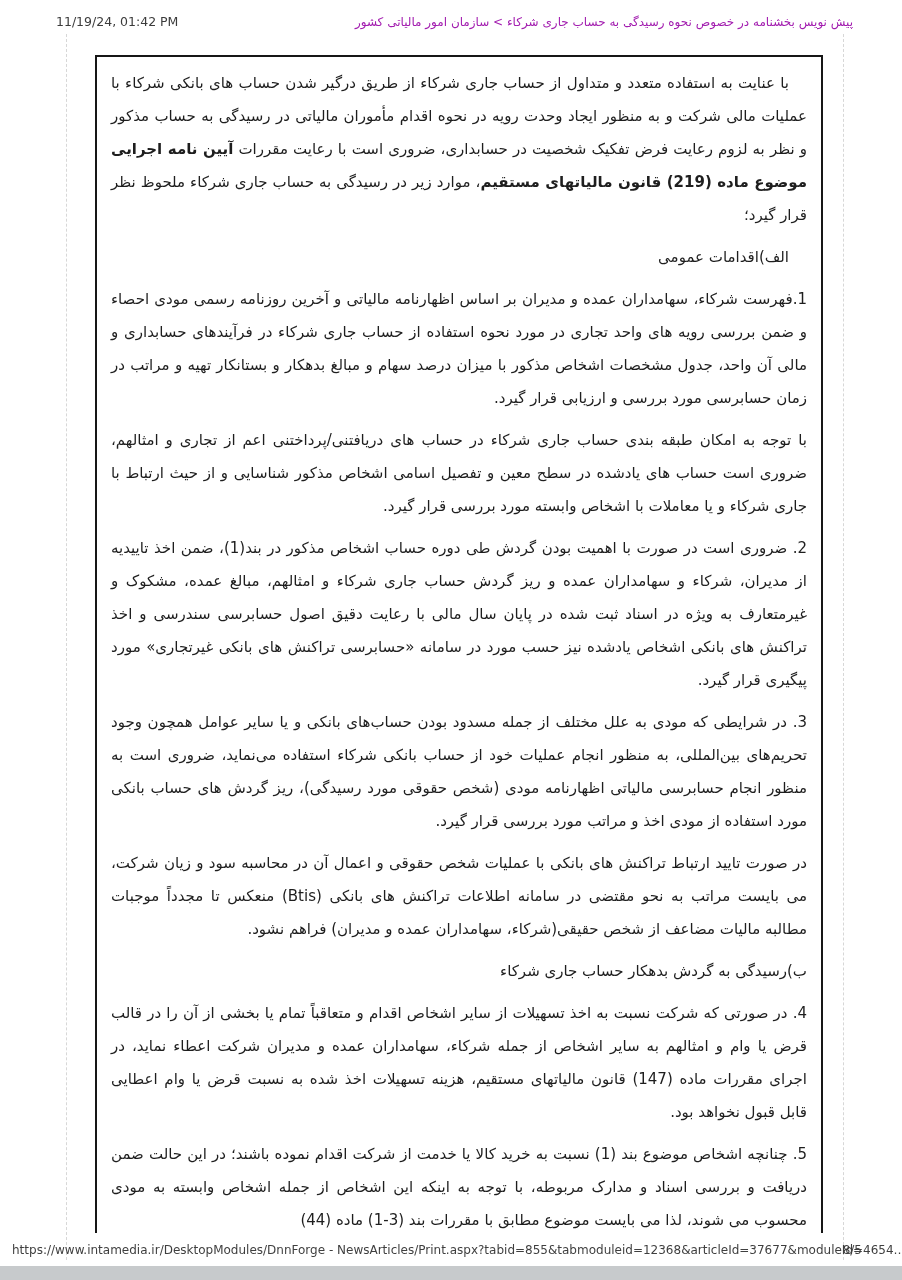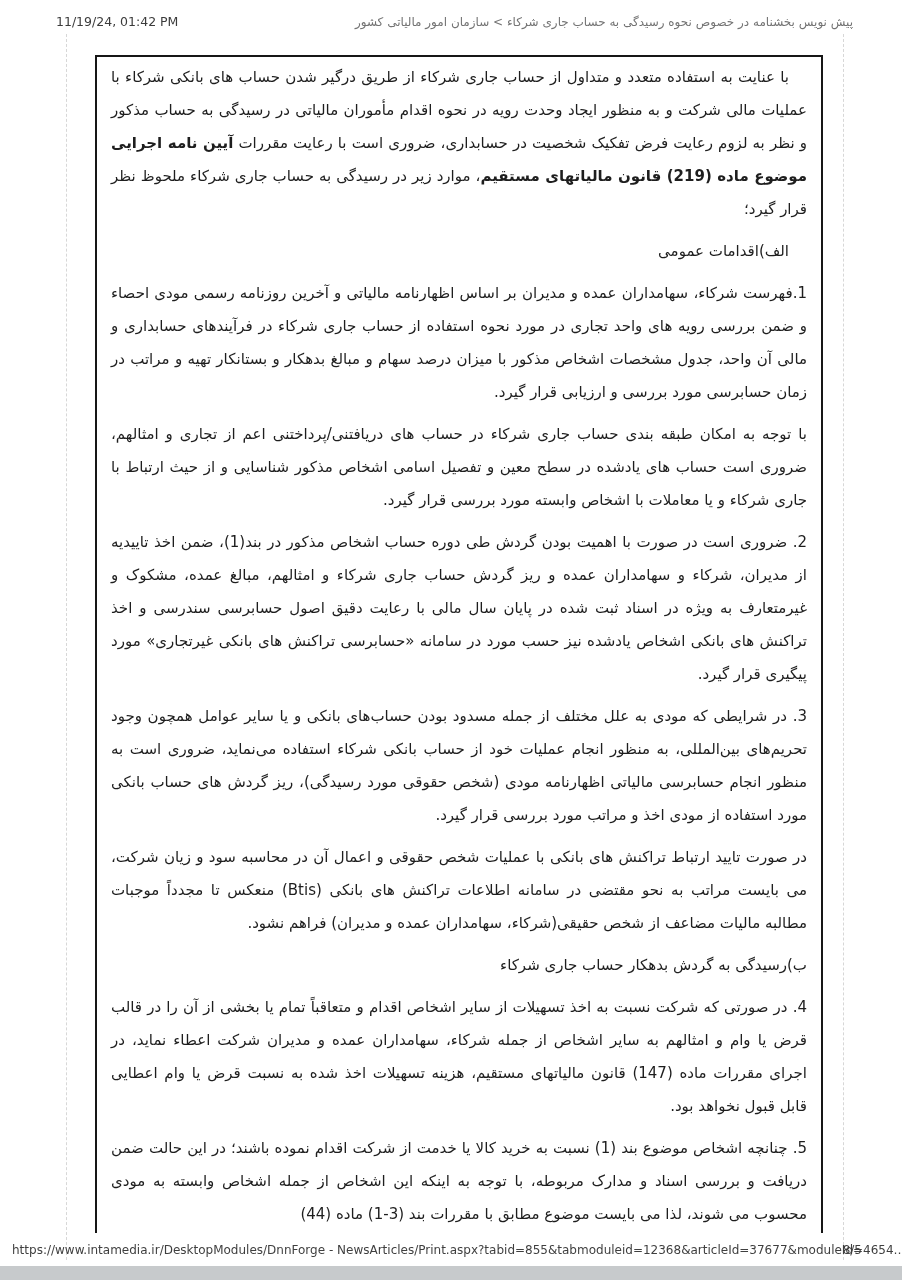--- a/index.html
+++ b/index.html
@@ -27,40 +27,40 @@
     position: absolute;
     top: 14px; left: 0; right: 0; height: 18px;
     font-size: 12.5px;
     color: #3b3b3b;
     white-space: nowrap;
   }
   .print-header .datetime { position: absolute; left: 56px; top: 0; }
   .print-header .doc-title {
     position: absolute; right: 49px; top: 1px;
     direction: rtl; unicode-bidi: plaintext;
-    font-size: 12px; color: #737373;
+    font-size: 12px; color: #a21caf;
   }
 
   
   .sheet {
     position: absolute;
     left: 95px; top: 55px;
     width: 728px; height: 1178px;
     border: 2px solid #161616;
     border-bottom: none;
     padding: 2px 14px 0 14px;
     overflow: hidden;
     direction: rtl;
     text-align: justify;
     color: #1e1e1e;
     font-size: 15px;
     line-height: 33px;
   }
   .para { margin: 9px 0; }
-  .para.first { margin-top: 2px; }
+  .para.first { margin-top: 8px; }
   .para.indent { text-indent: 18px; }
   .para b { font-weight: 700; }
 
   
   .print-footer {
     position: absolute;
     top: 1243px; left: 0; right: 0; height: 16px;
     font-size: 12px; color: #3f3f3f;
     white-space: nowrap;
   }

